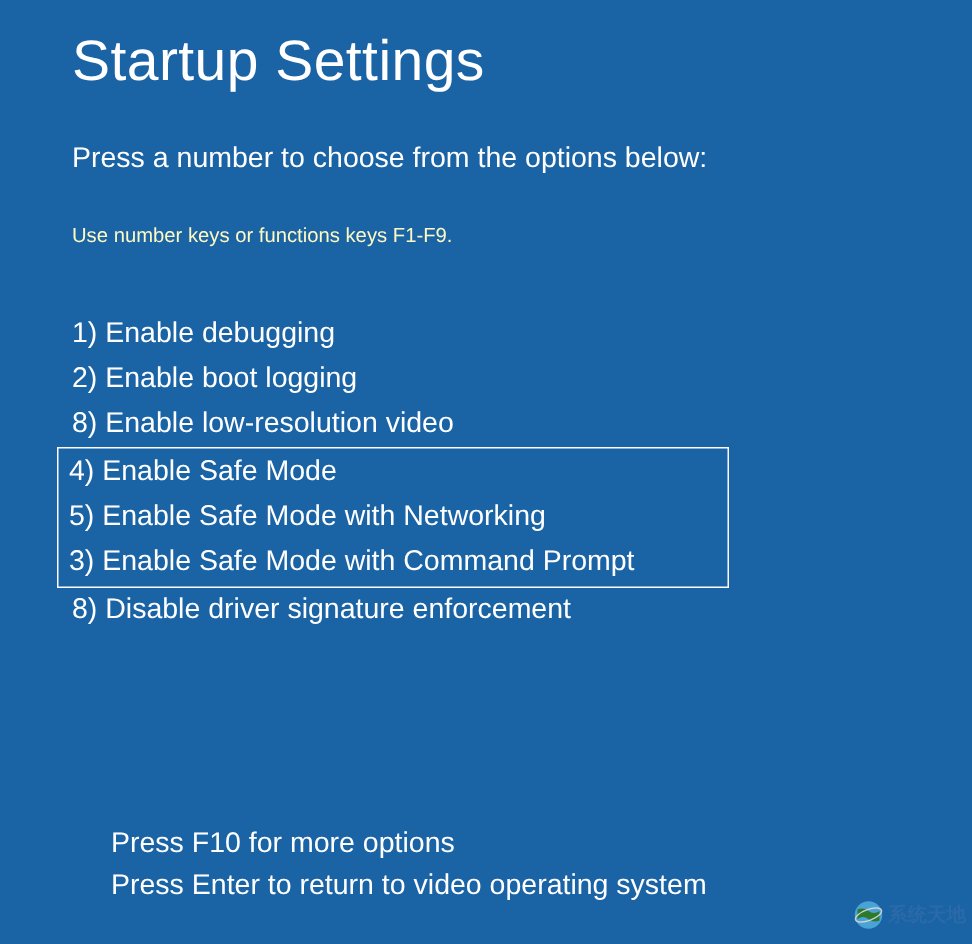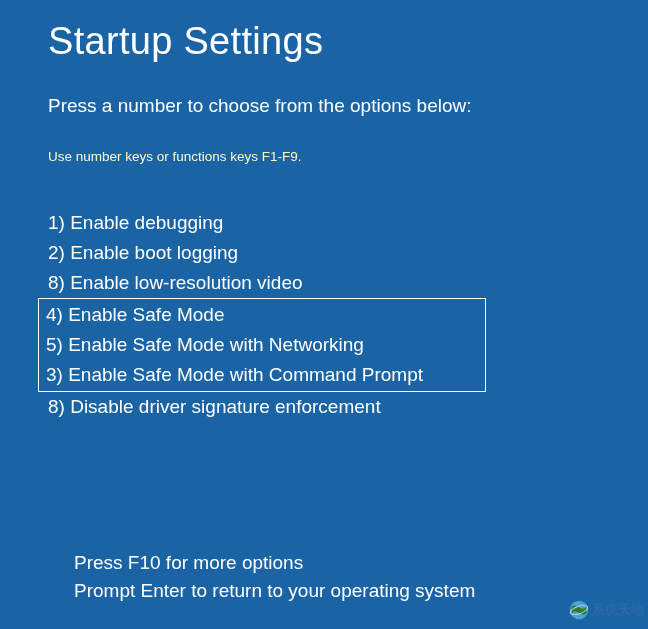--- a/index.html
+++ b/index.html
@@ -99,21 +99,21 @@
         <div class="option">4) Enable Safe Mode</div>
         <div class="option">5) Enable Safe Mode with Networking</div>
         <div class="option">3) Enable Safe Mode with Command Prompt</div>
       </div>
       <div class="option">8) Disable driver signature enforcement</div>
     </div>
 </div>
 
 <div class="footer">
   <div class="footer-line">Press F10 for more options</div>
-  <div class="footer-line">Prompt Enter to return to your operating system</div>
+  <div class="footer-line">Press Enter to return to video operating system</div>
 </div>
 
 <div class="watermark">
   <span class="watermark-icon">
     <svg viewBox="0 0 24 24" width="22" height="22">
       <circle cx="12" cy="12" r="10" fill="#4aa3d6"></circle>
       <path d="M4 8 Q8 6 12 9 Q16 12 20 9 L20 16 Q16 18 12 15 Q8 12 4 15 Z" fill="#2d7a2d"></path>
       <ellipse cx="12" cy="12" rx="10" ry="4" fill="none" stroke="#d0d0d0" stroke-width="1" transform="rotate(-20 12 12)"></ellipse>
     </svg>
   </span>

